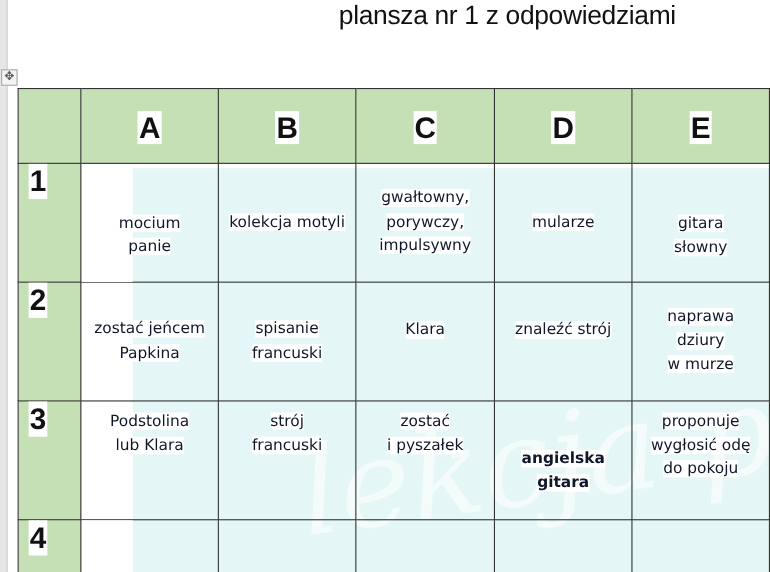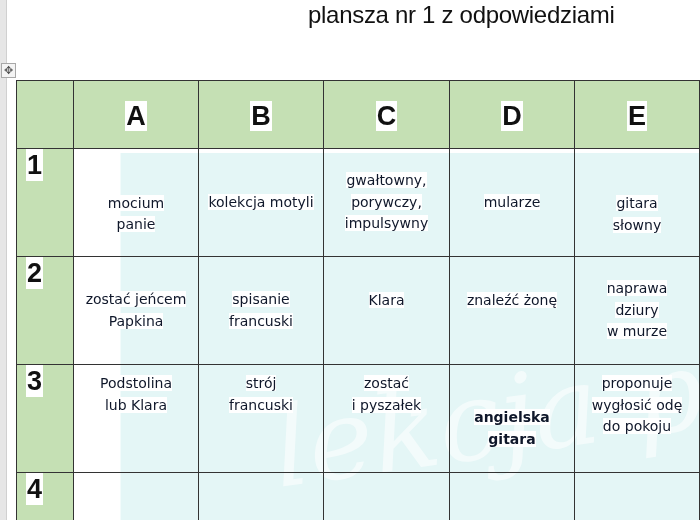--- a/index.html
+++ b/index.html
@@ -114,21 +114,21 @@
 słowny</span></div></td>
   </tr>
 
   <tr>
     <td class="rownum"><span>2</span></td>
     <td class="cell" style="background:linear-gradient(to right,#fff 0,#fff 46px,transparent 46px)"><div class="txt"><span>zostać jeńcem
 Papkina</span></div></td>
     <td class="cell"><div class="txt"><span>spisanie
 francuski</span></div></td>
     <td class="cell"><div class="txt" style="margin-bottom:20px"><span>Klara</span></div></td>
-    <td class="cell"><div class="txt" style="margin-bottom:20px"><span>znaleźć żonę</span></div></td>
+    <td class="cell"><div class="txt" style="margin-bottom:20px"><span>znaleźć strój</span></div></td>
     <td class="cell"><div class="txt" style=""><span>naprawa
 dziury
 w murze</span></div></td>
   </tr>
 
   <tr>
     <td class="rownum"><span>3</span></td>
     <td class="cell top" style="background:linear-gradient(to right,#fff 0,#fff 46px,transparent 46px)"><div class="txt"><span>Podstolina
 lub Klara</span></div></td>
     <td class="cell top"><div class="txt"><span>strój

